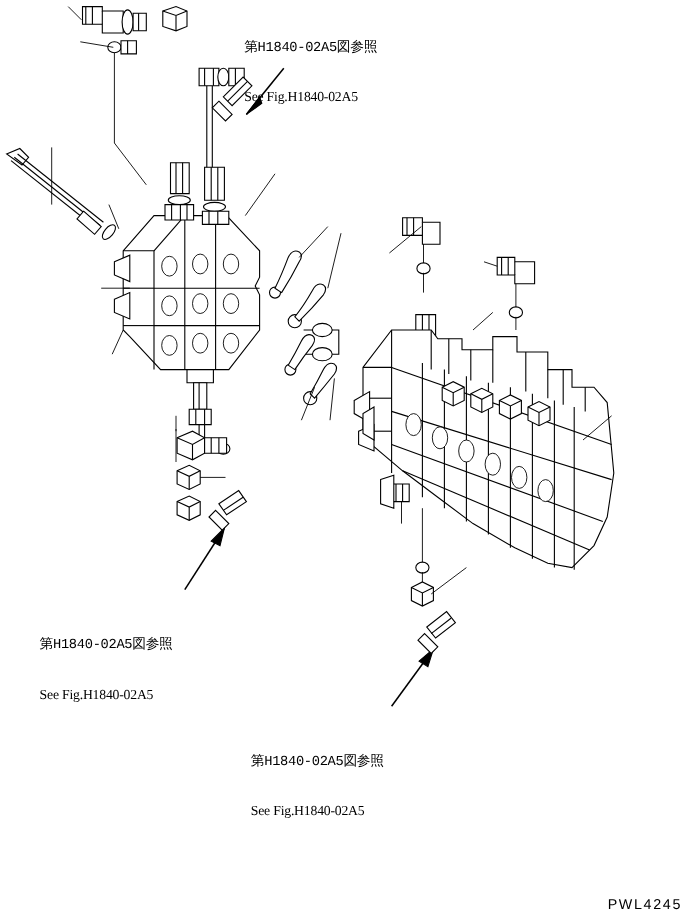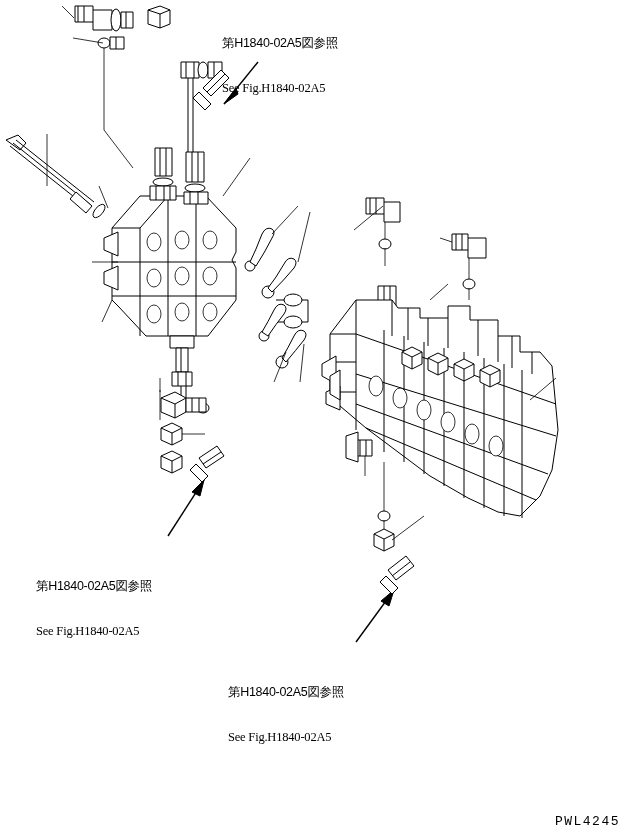--- a/index.html
+++ b/index.html
@@ -19,37 +19,37 @@
     position: absolute;
     font-family: "Liberation Mono", monospace;
     font-size: 12.5px;
     line-height: 15px;
     color: #000000;
     white-space: pre;
     letter-spacing: -0.2px;
   }
   .note .jp {
     display: block;
-    font-family: Liberation Sans, sans-serif;
+    font-family: Liberation Mono, monospace;
     font-size: 12.5px;
     letter-spacing: -0.3px;
   }
   .note .en {
     display: block;
     font-family: Liberation Serif, serif;
     font-size: 12.5px;
   }
   #note-top      { left: 222px; top: 6px; }
   #note-left     { left: 36px;  top: 549px; }
   #note-bottom   { left: 228px; top: 655px; }
   #drawing-code {
     position: absolute;
     right: 10px;
     bottom: 6px;
-    font-family: Liberation Mono, monospace;
+    font-family: Liberation Sans, sans-serif;
     font-size: 13px;
     letter-spacing: 1.5px;
     color: #000000;
   }
   svg.art {
     position: absolute;
     left: 0;
     top: 0;
     width: 630px;
     height: 835px;

